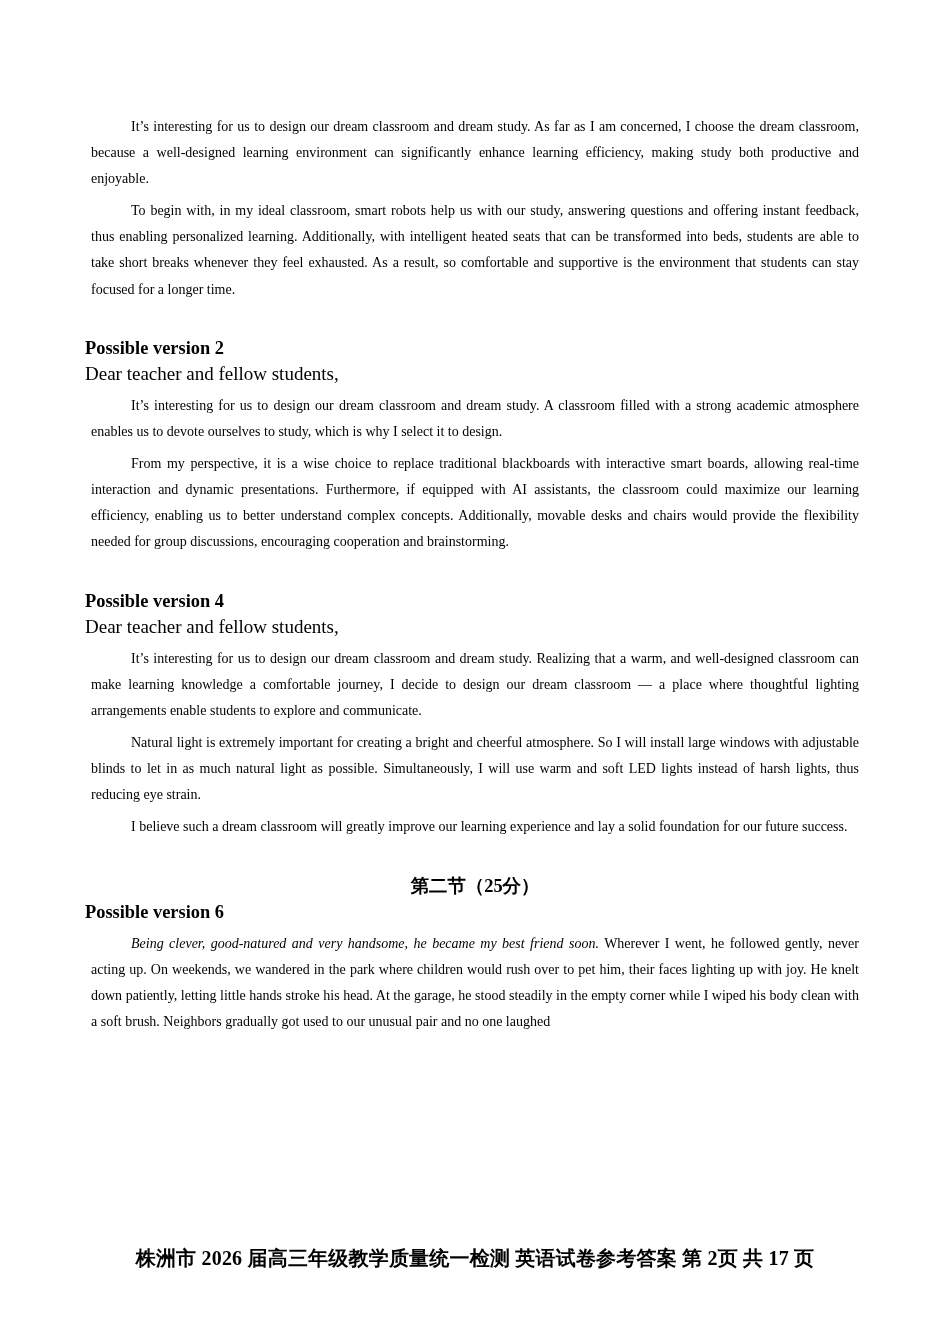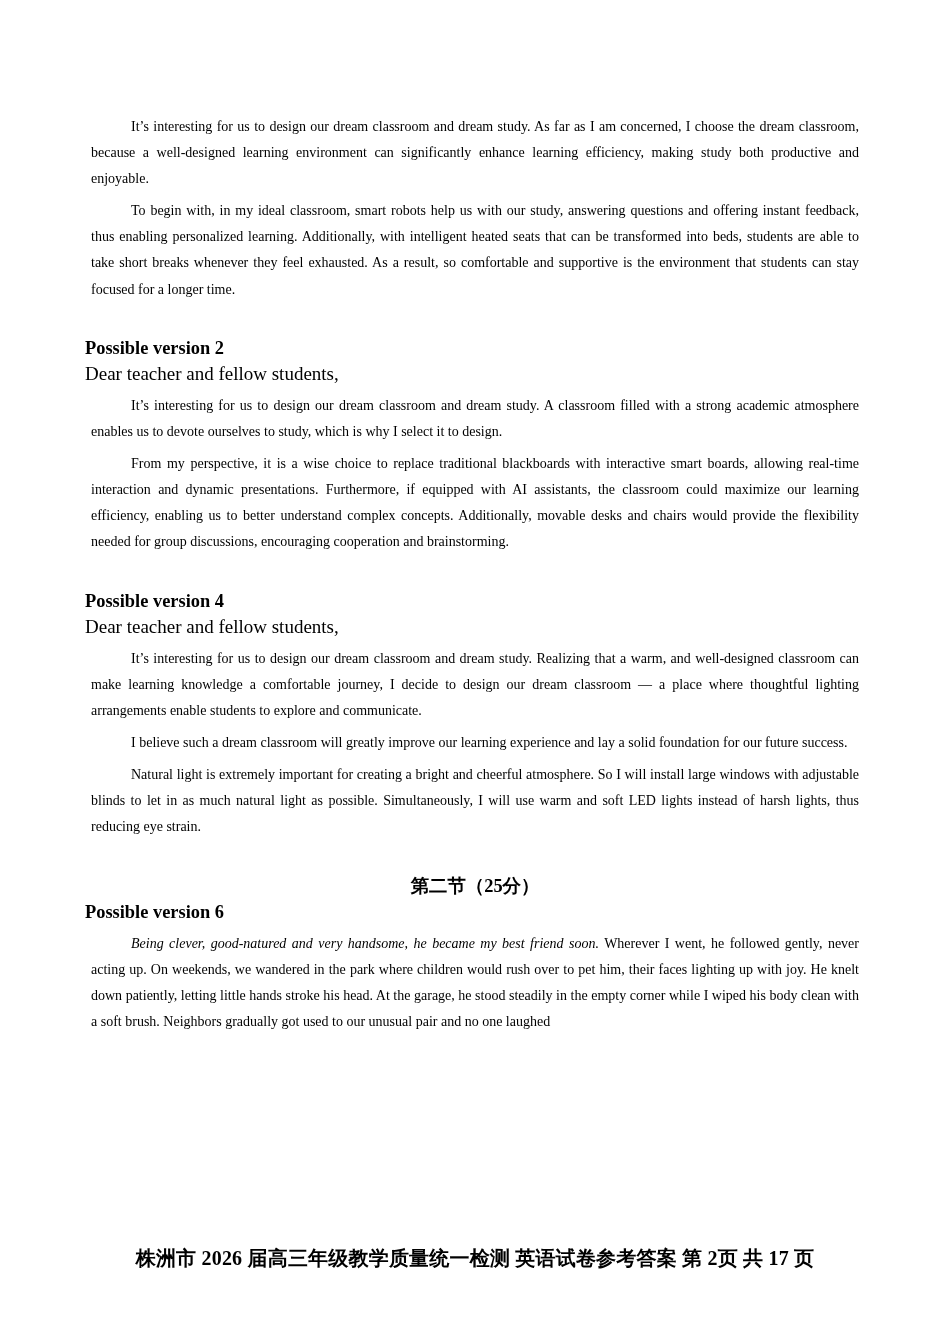--- a/index.html
+++ b/index.html
@@ -95,22 +95,22 @@
     <p class="heading">Possible version 2</p>
     <p class="salutation">Dear teacher and fellow students,</p>
     <p class="para">It’s interesting for us to design our dream classroom and dream study. A classroom filled with a strong academic atmosphere enables us to devote ourselves to study, which is why I select it to design.</p>
     <p class="para">From my perspective, it is a wise choice to replace traditional blackboards with interactive smart boards, allowing real-time interaction and dynamic presentations. Furthermore, if equipped with AI assistants, the classroom could maximize our learning efficiency, enabling us to better understand complex concepts. Additionally, movable desks and chairs would provide the flexibility needed for group discussions, encouraging cooperation and brainstorming.</p>
 
     <div class="blankline">&nbsp;</div>
 
     <p class="heading">Possible version 4</p>
     <p class="salutation">Dear teacher and fellow students,</p>
     <p class="para">It’s interesting for us to design our dream classroom and dream study. Realizing that a warm, and well-designed classroom can make learning knowledge a comfortable journey, I decide to design our dream classroom — a place where thoughtful lighting arrangements enable students to explore and communicate.</p>
+    <p class="para">Natural light is extremely important for creating a bright and cheerful atmosphere. So I will install large windows with adjustable blinds to let in as much natural light as possible. Simultaneously, I will use warm and soft LED lights instead of harsh lights, thus reducing eye strain.</p>
     <p class="para">I believe such a dream classroom will greatly improve our learning experience and lay a solid foundation for our future success.</p>
-    <p class="para">Natural light is extremely important for creating a bright and cheerful atmosphere. So I will install large windows with adjustable blinds to let in as much natural light as possible. Simultaneously, I will use warm and soft LED lights instead of harsh lights, thus reducing eye strain.</p>
 
     <div class="blankline">&nbsp;</div>
 
     <p class="cn-heading">第二节（25分）</p>
     <p class="heading">Possible version 6</p>
     <p class="para"><i class="ital">Being clever, good-natured and very handsome, he became my best friend soon.</i><span> Wherever I went, he followed gently, never acting up. On weekends, we wandered in the park where children would rush over to pet him, their faces lighting up with joy. He knelt down patiently, letting little hands stroke his head. At the garage, he stood steadily in the empty corner while I wiped his body clean with a soft brush. Neighbors gradually got used to our unusual pair and no one laughed</span></p>
 
   </div>
 
   <div class="footer">株洲市 2026 届高三年级教学质量统一检测  英语试卷参考答案  第 2页  共 17 页</div>

